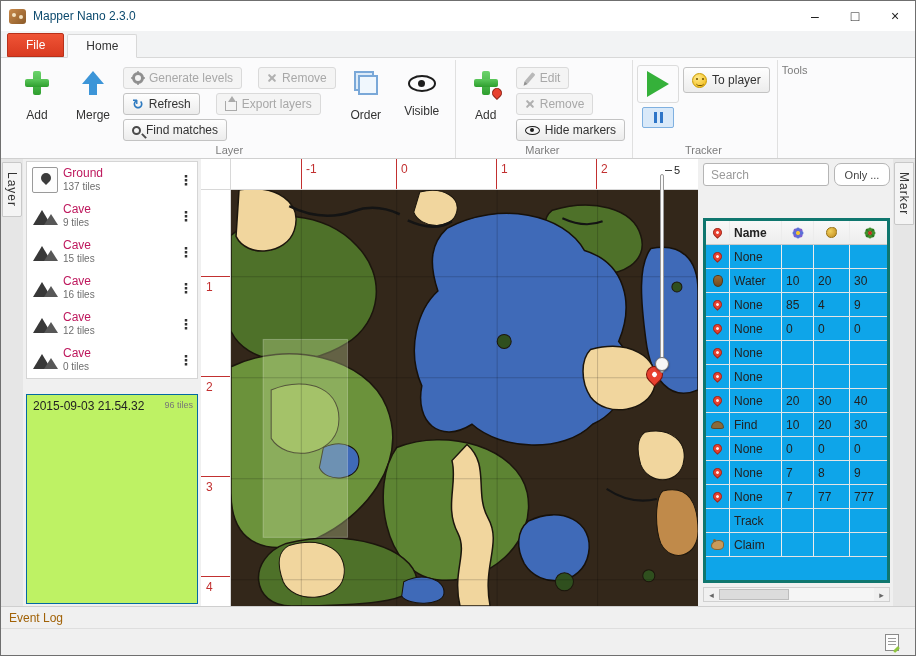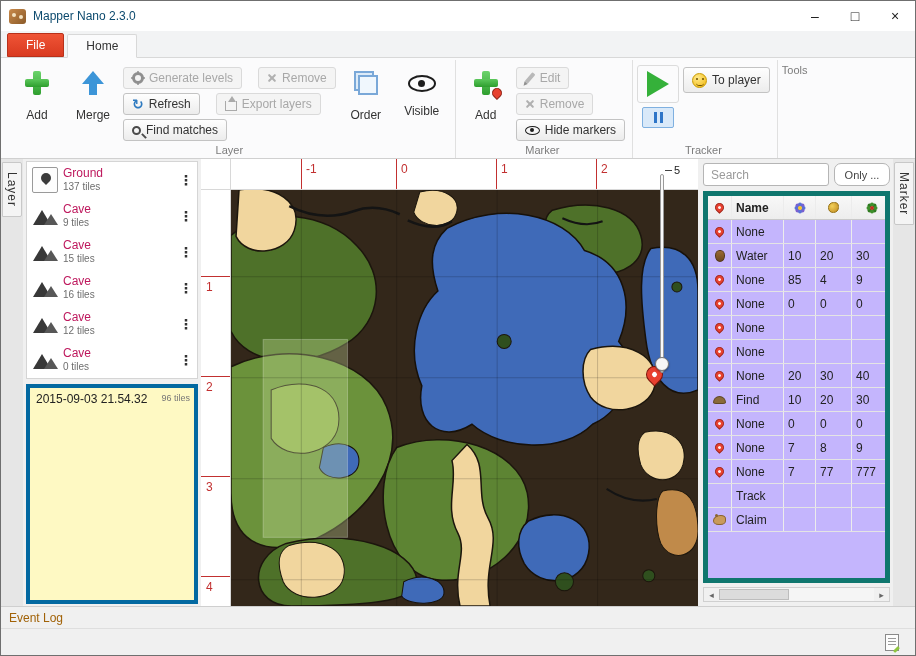--- a/index.html
+++ b/index.html
@@ -88,21 +88,21 @@
   .layer-item { height:36px; display:flex; align-items:center; padding:0 2px; background:#fff; }
   .layer-icon { width:26px; height:26px; margin:0 5px 0 3px; position:relative; flex:none; }
   .layer-icon[data-licon="ground"] { background:#fdfdfd; border:1px solid #9a9a9a; border-radius:2px; }
   .layer-icon[data-licon="ground"]::after { content:""; position:absolute; left:8px; top:5px; width:10px; height:10px; background:#3b3b3b; border-radius:50% 50% 50% 0; transform:rotate(-45deg); }
   .layer-icon[data-licon="cave"]::before { content:""; position:absolute; left:1px; bottom:4px; border-left:9px solid transparent; border-right:9px solid transparent; border-bottom:15px solid #383838; }
   .layer-icon[data-licon="cave"]::after { content:""; position:absolute; right:0; bottom:4px; border-left:7px solid transparent; border-right:7px solid transparent; border-bottom:11px solid #575757; }
   .layer-texts { display:flex; flex-direction:column; line-height:1.15; min-width:0; }
   .layer-name { font-size:12px; color:#be185d; }
   .layer-tiles { font-size:10px; color:#6e6e6e; }
   .kebab { margin-left:auto; width:18px; text-align:center; font-size:14px; font-weight:bold; color:#333; font-family:"DejaVu Sans", sans-serif; }
-  .history-box { margin-top:5px; background:#fef9c3; border:4px solid #0369a1; flex:1; overflow:hidden; }
+  .history-box { margin-top:15px; background:#bef264; border:1px solid #0369a1; flex:1; overflow:hidden; }
   .history-item { display:flex; align-items:flex-start; padding:4px 4px 6px 6px; }
   .hist-time { font-size:12px; color:#222; }
   .hist-tiles { margin-left:auto; font-size:9px; color:#777; padding-top:1px; }
 
   
   .map-area { flex:1; display:grid; grid-template-columns:30px 1fr; grid-template-rows:31px 1fr; position:relative; background:#fff; min-width:0; }
   .ruler-corner { background:#fff; border-right:1px solid #d8d8d8; border-bottom:1px solid #d8d8d8; }
   .ruler-top { position:relative; background:#fff; border-bottom:1px solid #d8d8d8; overflow:hidden; }
   .ruler-top .r-cell { position:absolute; top:0; bottom:0; border-left:1px solid #c23030; padding:3px 0 0 4px; color:#c23030; font-size:12px; }
   .ruler-top .r-cell:nth-of-type(1){ left:70px; } .ruler-top .r-cell:nth-of-type(2){ left:165px; }
@@ -121,21 +121,21 @@
   .slider-max { font-size:11px; color:#222; }
   .slider-track { position:absolute; left:8px; top:10px; bottom:6px; width:4px; background:#fafafa; border:1px solid #9a9a9a; border-radius:2px; }
   .slider-thumb { position:absolute; left:3px; bottom:8px; width:14px; height:14px; background:#f6f6f6; border:1px solid #777; border-radius:50%; box-shadow:0 1px 2px rgba(0,0,0,.35); }
 
   
   .right-panel { width:195px; flex:none; display:flex; flex-direction:column; padding:4px 3px 4px 5px; background:#f0f0f0; }
   .search-row { display:flex; gap:5px; margin-bottom:5px; }
   .search-input { flex:1; height:23px; border:1px solid #b5b5b5; border-radius:3px; padding:0 7px; font-size:12px; font-family:"Liberation Sans", sans-serif; color:#333; min-width:0; }
   .search-input::placeholder { color:#9a9a9a; }
   .only-box { width:56px; height:23px; background:#fff; border:1px solid #b5b5b5; border-radius:7px; font-size:11px; color:#444; display:flex; align-items:center; justify-content:center; }
-  .marker-table { background:#c4b5fd; border:5px solid #0f766e; flex:1; overflow:hidden; }
+  .marker-table { background:#0ea5e9; border:3px solid #0f766e; flex:1; overflow:hidden;margin-top:27px; }
   .mt-row, .mt-head { display:grid; grid-template-columns:24px 52px 32px 36px 40px; height:24px; align-items:center; border-bottom:1px solid #e4e4e4; }
   .mt-head { background:linear-gradient(#f8f8f8,#ededed); border-bottom:1px solid #c9c9c9; font-weight:bold; }
   .mt-cell { padding:0 4px; font-size:12px; color:#222; border-right:1px solid #ececec; height:100%; display:flex; align-items:center; overflow:hidden; }
   .mt-cell.c-ico { justify-content:center; }
   .cell-icon { display:inline-block; position:relative; }
   .cell-icon[data-icon="pin"] { width:9px; height:9px; background:#e8402f; border:1px solid #a2261a; border-radius:50% 50% 50% 0; transform:rotate(-45deg); }
   .cell-icon[data-icon="pin"]::after { content:""; position:absolute; left:50%; top:50%; width:3px; height:3px; margin:-1.5px 0 0 -1.5px; background:rgba(255,255,255,.9); border-radius:50%; }
   .cell-icon[data-icon="water"] { width:10px; height:12px; background:linear-gradient(#9a6a33,#6f4a20); border:1px solid #543818; border-radius:45% 45% 50% 50%; }
   .cell-icon[data-icon="soil"] { width:13px; height:8px; background:#8a6a3a; border:1px solid #5f4826; border-radius:55% 55% 25% 25% / 90% 90% 20% 20%; }
   .cell-icon[data-icon="claim"] { width:13px; height:10px; background:#c99a5b; border:1px solid #8a6430; border-radius:60% 40% 45% 45%; }

